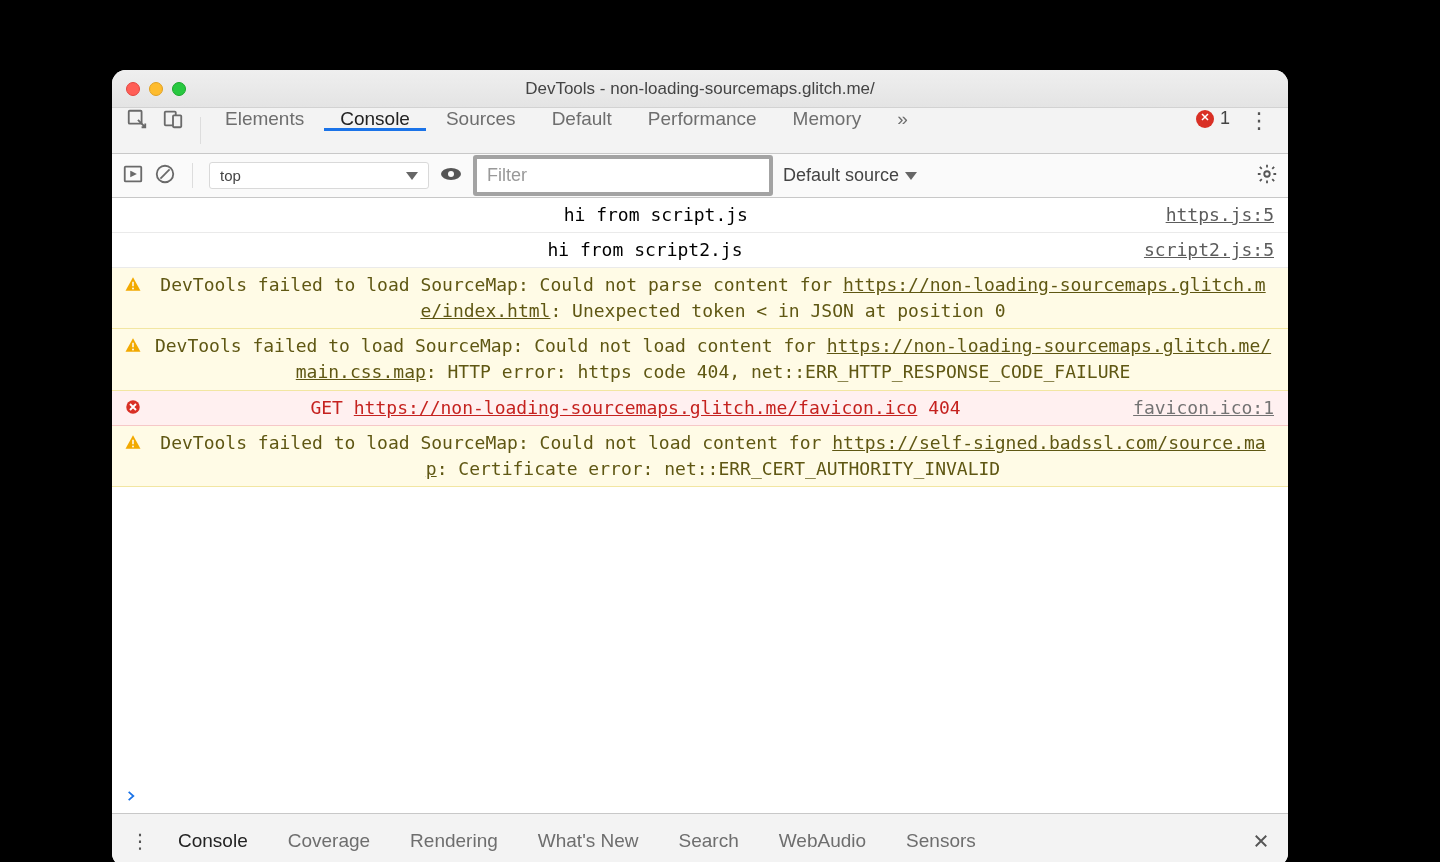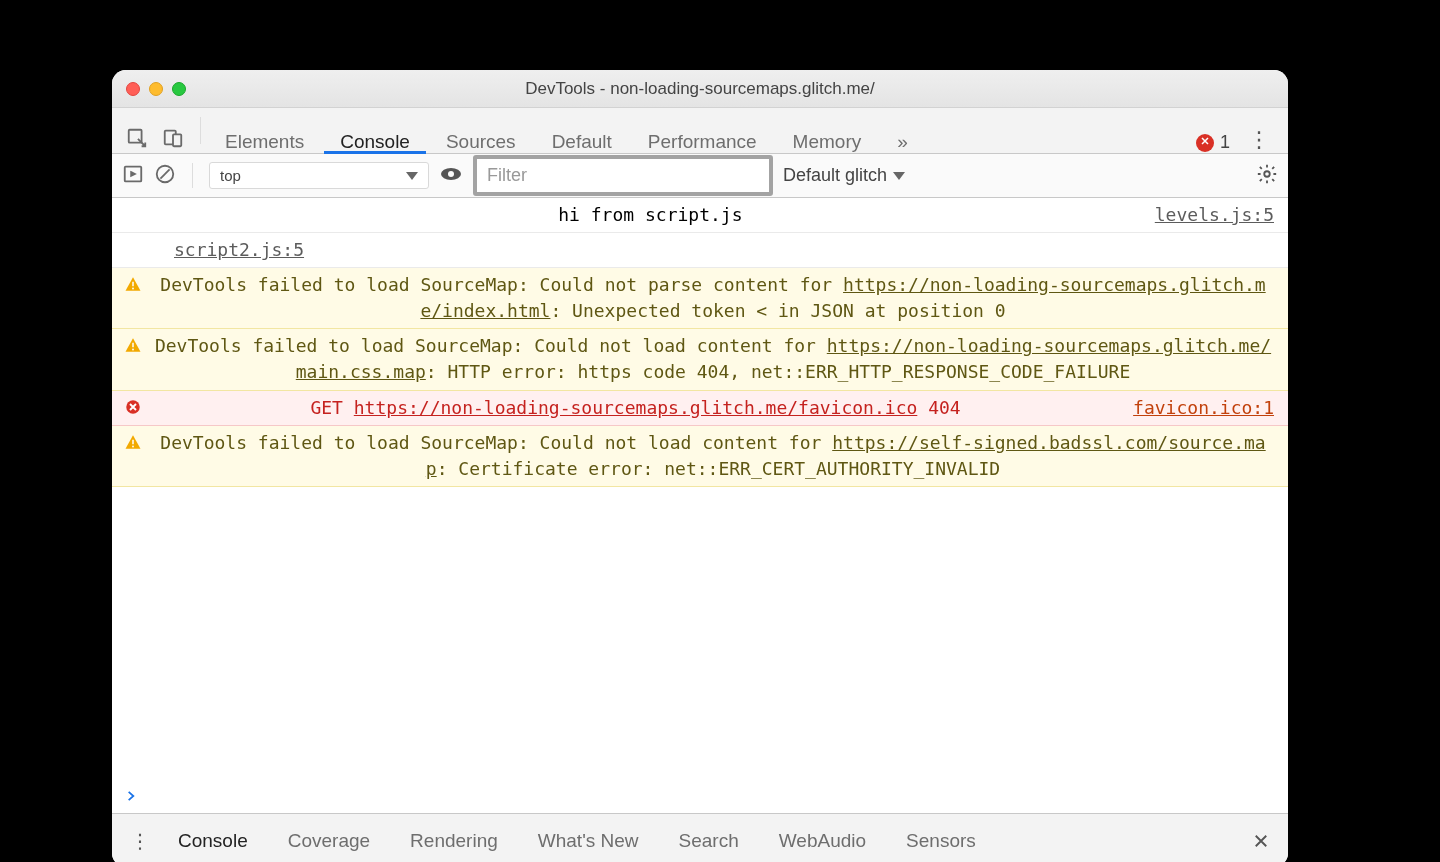--- a/index.html
+++ b/index.html
@@ -28,21 +28,21 @@
   body{display:flex;align-items:flex-start;justify-content:center;font-family:-apple-system,Helvetica,Arial,sans-serif;-webkit-font-smoothing:antialiased;}
   .stage{width:1440px;height:862px;position:relative;}
   .win{position:absolute;left:112px;top:70px;width:1176px;height:797px;background:#fff;border-radius:14px;overflow:hidden;box-shadow:0 30px 60px rgba(0,0,0,.5),0 0 0 1px rgba(0,0,0,.25);display:flex;flex-direction:column;}
   .titlebar{height:38px;background:linear-gradient(#efefef,#e4e4e4);border-bottom:1px solid #d2d2d2;display:flex;align-items:center;position:relative;}
   .traffic{display:flex;gap:9px;position:absolute;left:14px;}
   .tl{width:14px;height:14px;border-radius:50%;}
   .tl.r{background:#ff5f57;border:1px solid #e24640;}
   .tl.y{background:#febc2e;border:1px solid #dfa023;}
   .tl.g{background:#28c840;border:1px solid #1ba72c;}
   .title{margin:0 auto;font-size:17px;color:#444;}
-  .tabs{height:46px;background:#f3f3f3;border-bottom:1px solid var(--border);display:flex;align-items:flex-end;padding:0 8px;}
+  .tabs{height:46px;background:#f3f3f3;border-bottom:1px solid var(--border);display:flex;align-items:flex-start;padding:0 8px;}
   .ticons{display:flex;align-items:center;gap:14px;padding:0 10px 0 6px;}
   .vsep{width:1px;height:60%;background:#ddd;margin:auto 6px;}
   .tab{display:flex;align-items:center;padding:0 18px;font-size:19px;color:var(--muted);cursor:default;position:relative;}
   .tab.active{color:#222;font-weight:500;}
   .tab.active::after{content:"";position:absolute;left:2px;right:2px;bottom:-1px;height:3px;background:var(--tab-active);}
   .tabs .spacer{flex:1;}
   .badge{display:inline-flex;align-items:center;gap:6px;margin-right:8px;}
   .badge .dot{width:18px;height:18px;border-radius:50%;background:var(--red);color:#fff;font-size:13px;line-height:18px;text-align:center;}
   .badge .cnt{font-size:18px;color:#444;}
   .kebab{font-size:22px;color:#555;padding:0 10px;}
@@ -58,21 +58,21 @@
   .msg .icn{width:28px;flex:none;display:flex;justify-content:flex-start;padding-top:3px;}
   .msg.info .icn{width:36px;}
   .msg .body{flex:1;min-width:0;white-space:pre-wrap;word-break:break-all;}
   .msg .src{flex:none;margin-left:14px;text-decoration:underline;color:#5c5c5c;}
   .msg.warn{background:var(--warn-bg);border-bottom-color:var(--warn-border);color:var(--warn-ink);}
   .msg.warn .u{color:var(--warn-ink);text-decoration:underline;}
   .msg.err{background:var(--err-bg);border-bottom-color:var(--err-border);}
   .msg.err .body{color:var(--err-ink);}
   .msg.err .u{color:var(--err-ink);text-decoration:underline;}
   .msg.err .code{color:var(--err-ink);margin-top:26px;}
-  .msg.err .src{color:#c2410c;}
+  .msg.err .src{color:#737373;}
   .prompt{display:flex;align-items:center;padding:6px 12px;font-family:Menlo,monospace;color:var(--blue);}
   .tri{width:18px;height:18px;}
   .tri svg{display:block;}
   .drawer{height:54px;border-top:1px solid var(--border);background:#f3f3f3;display:flex;align-items:stretch;padding:0 10px;}
   .drawer .dkebab{display:flex;align-items:center;padding:0 8px;font-size:20px;color:#555;}
   .dtab{display:flex;align-items:center;padding:0 20px;font-size:19px;color:var(--muted);position:relative;}
   .dtab.active{color:#222;font-weight:500;}
   .dtab.active::after{content:"";position:absolute;left:4px;right:4px;bottom:0;height:3px;background:var(--tab-active);}
   .drawer .spacer{flex:1;}
   .drawer .close{display:flex;align-items:center;font-size:22px;color:#555;padding:0 8px;}
@@ -155,40 +155,41 @@
       <span class="ico" style="color:#444">
         <svg width="24" height="24" viewBox="0 0 24 24">
             <ellipse cx="12" cy="12" rx="10" ry="6" fill="#555" stroke="none"></ellipse>
             <circle cx="12" cy="12" r="3" fill="#fafafa" stroke="none"></circle>
           </svg>
       </span>
       <div class="filter">
         <input placeholder="Filter" style="">
       </div>
       <div class="levels">
-        <span>Default glitch</span>
+        <span>Default source</span>
         <span class="caret"></span>
       </div>
       <div class="spacer" style="flex:1"></div>
       <span class="ico" style="color:#555">
         <svg width="22" height="22" viewBox="0 0 24 24">
             <circle cx="12" cy="12" r="3"></circle>
             <path d="M12 2v3M12 19v3M4.2 4.2l2.1 2.1M17.7 17.7l2.1 2.1M2 12h3M19 12h3M4.2 19.8l2.1-2.1M17.7 6.3l2.1-2.1"></path>
           </svg>
       </span>
     </div>
 
     <div class="messages" id="messages">
         <div class="msg info">
           <div class="icn"></div>
           <div class="body">hi from script.js</div>
-          <div class="src">levels.js:5</div>
+          <div class="src">https.js:5</div>
         </div>
         <div class="msg info">
           <div class="icn"></div>
+          <div class="body">hi from script2.js</div>
           <div class="src">script2.js:5</div>
         </div>
         <div class="msg warn">
           <div class="icn">
             <svg width="18" height="18" viewBox="0 0 24 24">
               <path d="M12 3 L22 21 L2 21 Z" fill="#f2a900" stroke="none"></path>
               <path d="M12 9 L12 15" stroke="#fff" stroke-width="2"></path>
               <circle cx="12" cy="18" r="1.2" fill="#fff" stroke="none"></circle>
             </svg>
           </div>

